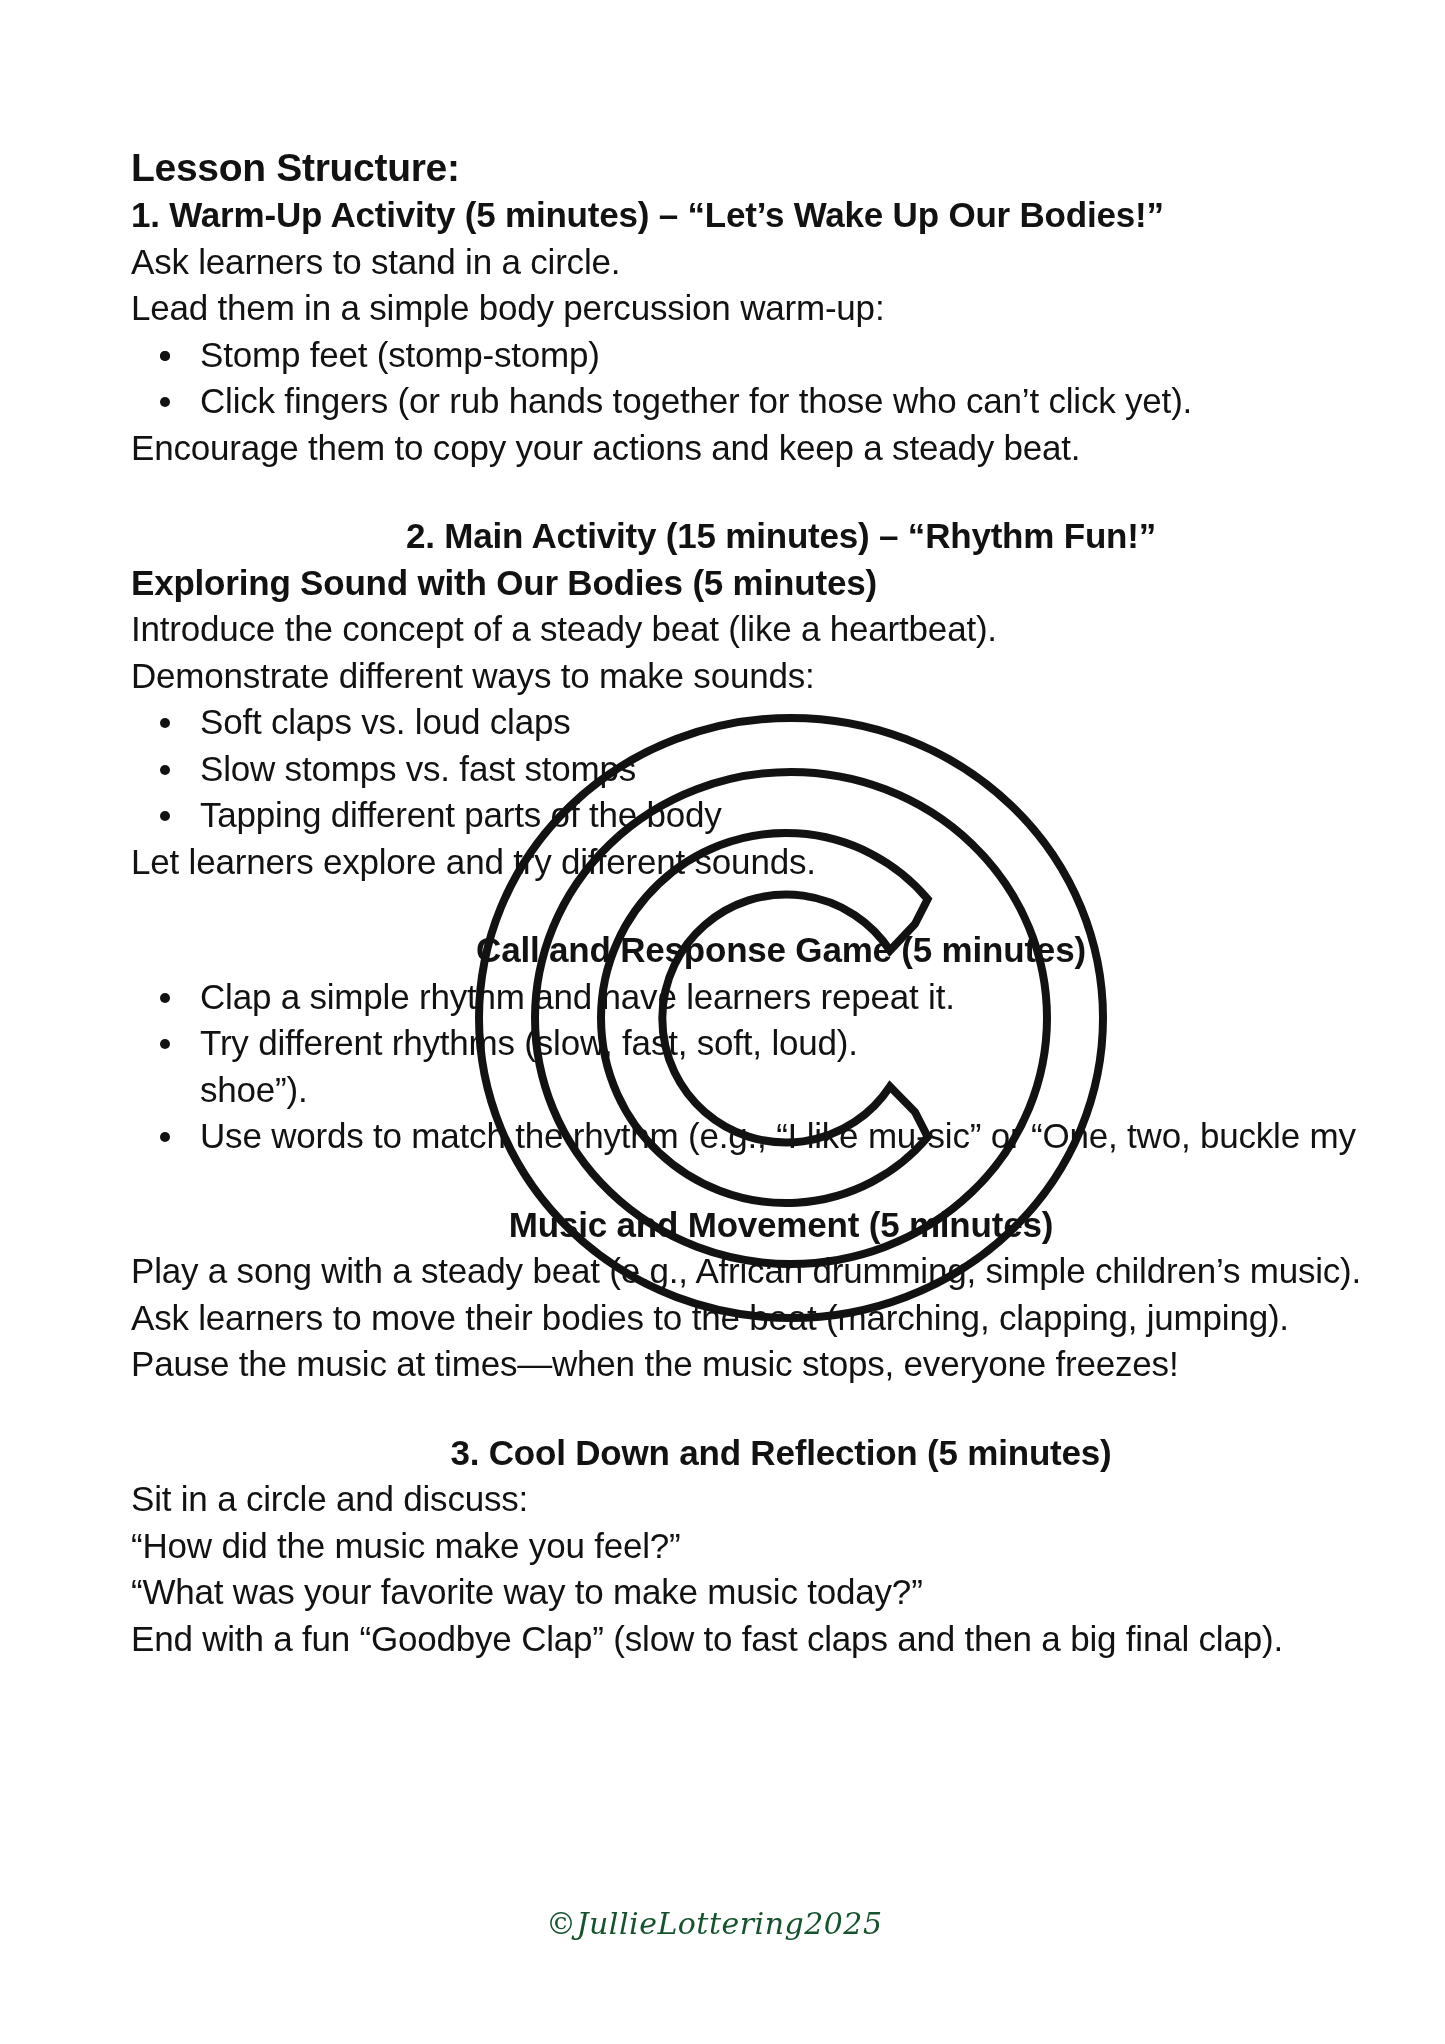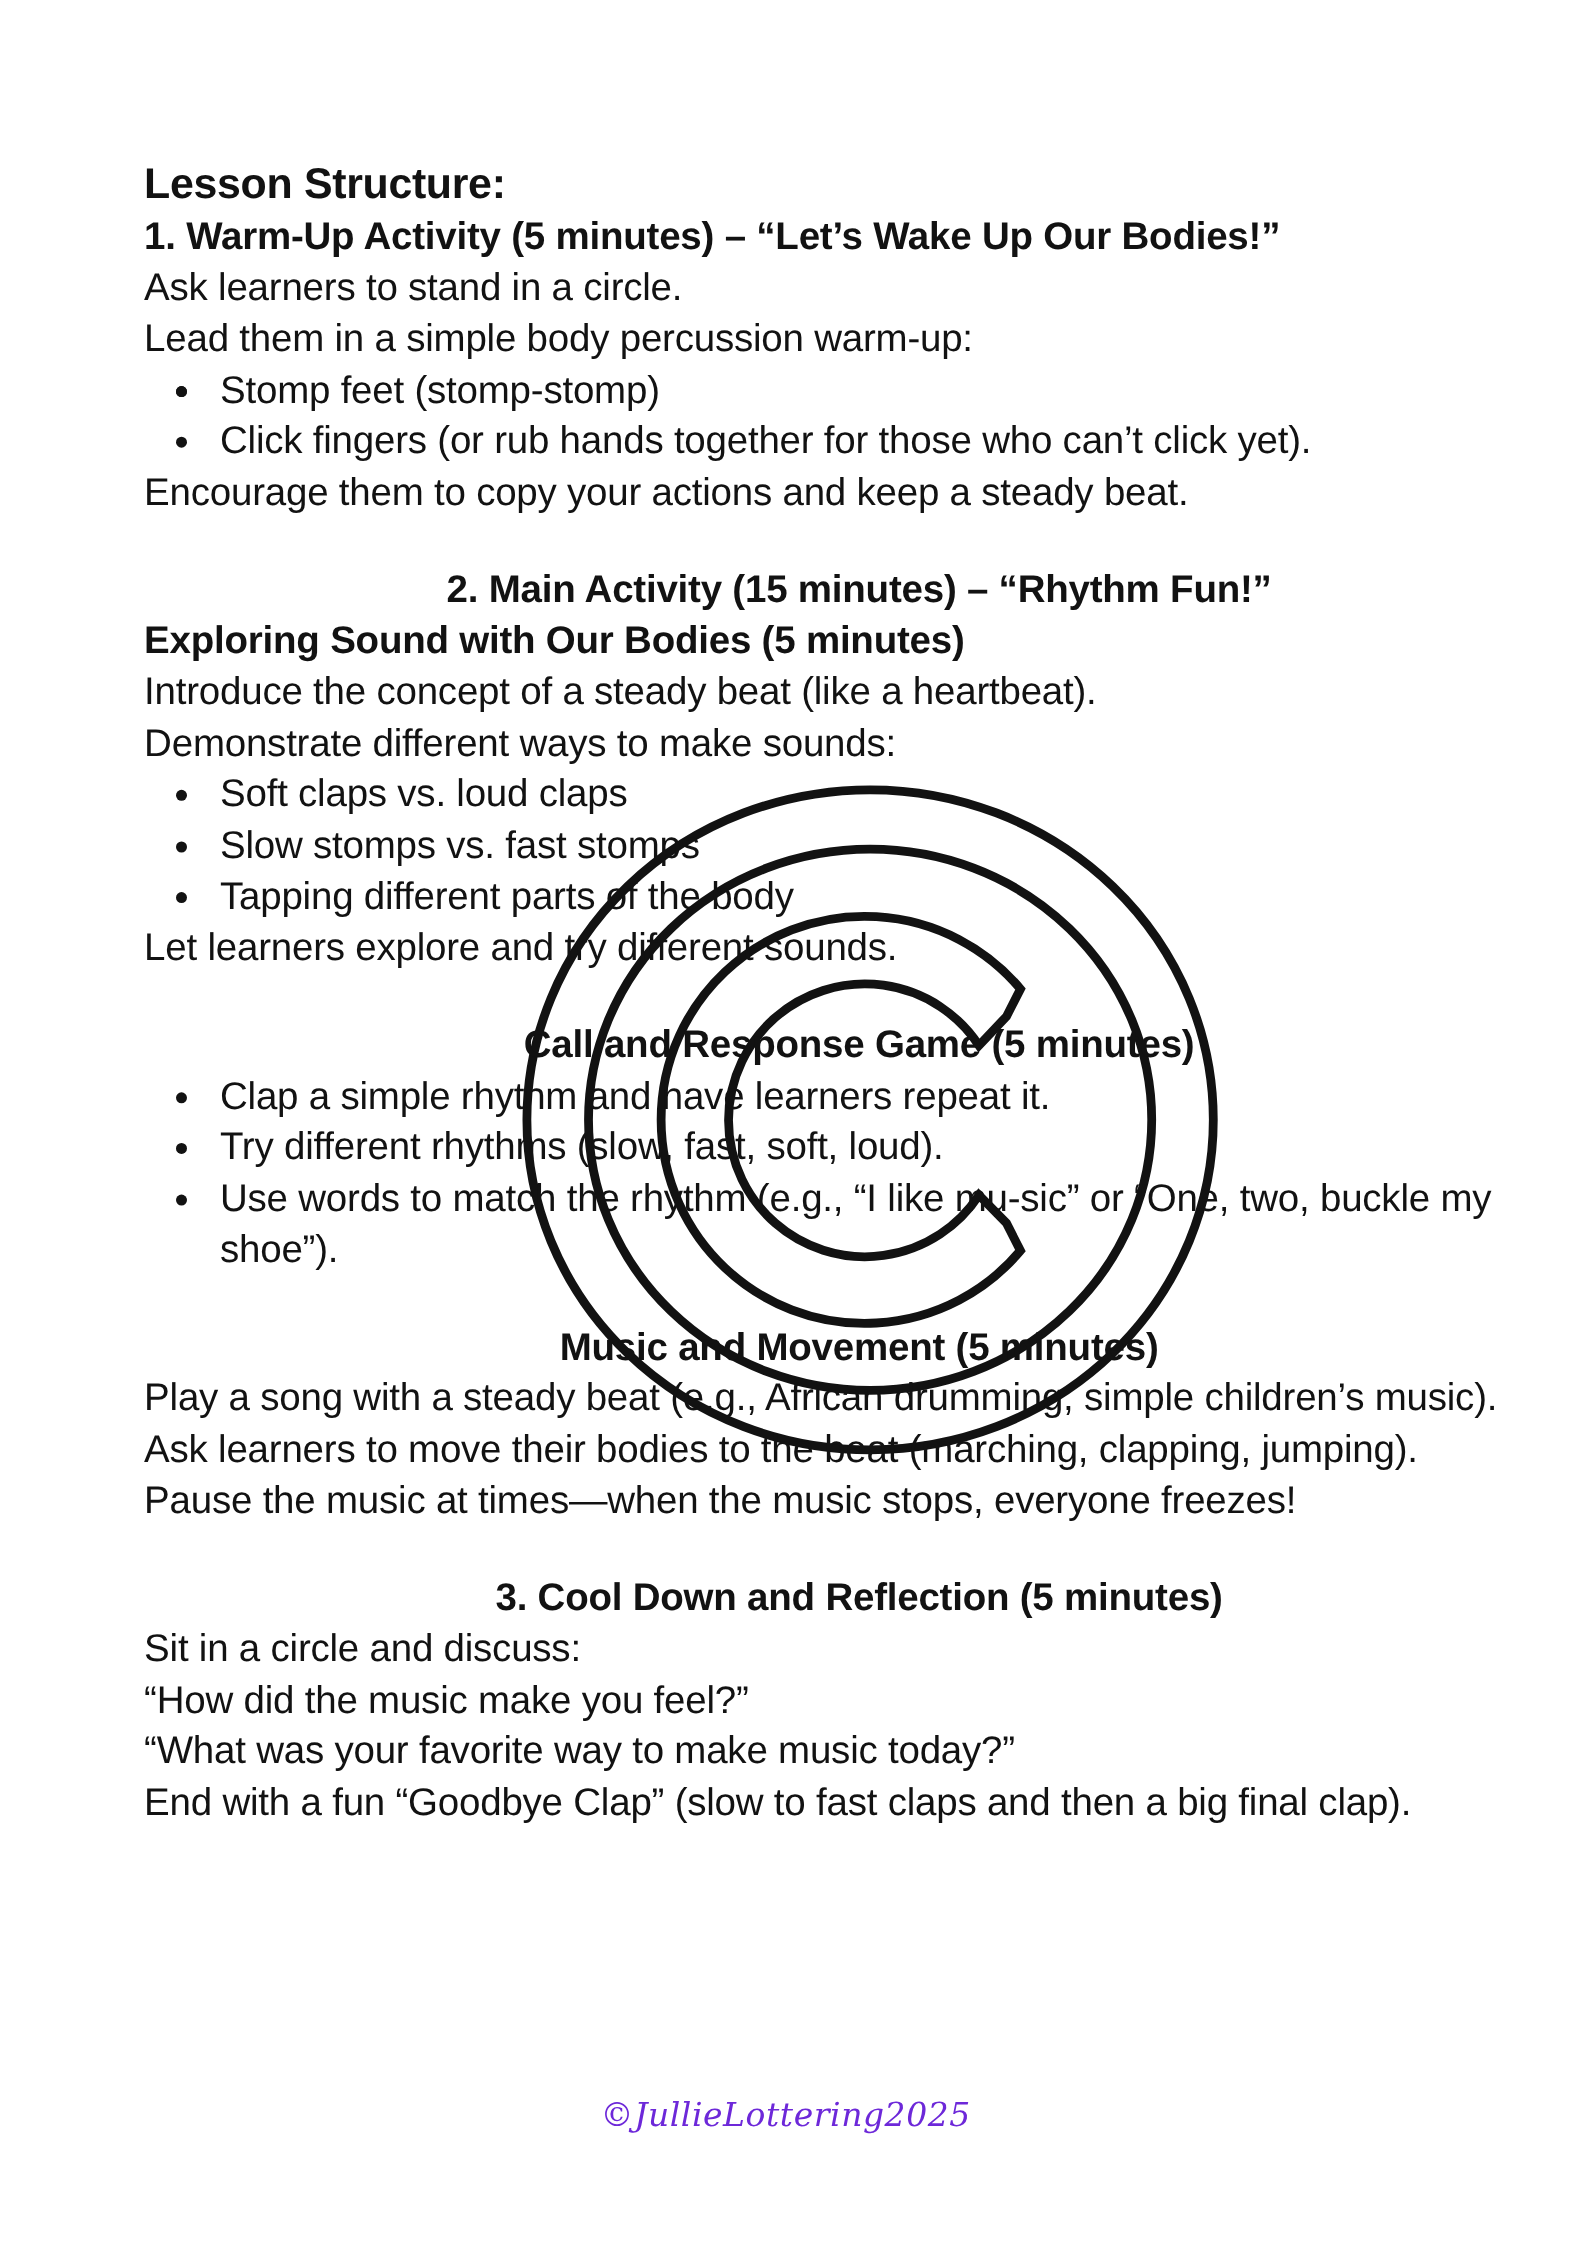--- a/index.html
+++ b/index.html
@@ -33,21 +33,21 @@
     pointer-events:none;
   }
   .watermark ellipse,.watermark path{
     fill:none;stroke:#000000;stroke-width:8;stroke-opacity:0.93;
   }
 
   
   .footer{
     position:absolute;left:505px;top:1906px;
     font-family:"DejaVu Serif", serif;font-style:italic;
-    font-size:30px;color:#6d28d9;letter-spacing:0.5px;white-space:pre;
+    font-size:30px;color:#14532d;letter-spacing:0.5px;white-space:pre;
   }
 </style>
 </head>
 <body>
 
 <div class="page">
 
   <svg class="watermark" viewBox="0 0 1445 2044">
     <ellipse cx="750" cy="1018" rx="312" ry="300"></ellipse>
     <ellipse cx="750" cy="1018" rx="256" ry="246"></ellipse>
@@ -73,22 +73,22 @@
     <div class="line">Introduce the concept of a steady beat (like a heartbeat).</div>
     <div class="line">Demonstrate different ways to make sounds:</div>
     <div class="line bullet"><span class="dot"></span><span class="bt">Soft claps vs. loud claps</span></div>
     <div class="line bullet"><span class="dot"></span><span class="bt">Slow stomps vs. fast stomps</span></div>
     <div class="line bullet"><span class="dot"></span><span class="bt">Tapping different parts of the body</span></div>
     <div class="line">Let learners explore and try different sounds.</div>
 
     <div class="line h2 mt">Call and Response Game (5 minutes)</div>
     <div class="line bullet"><span class="dot"></span><span class="bt">Clap a simple rhythm and have learners repeat it.</span></div>
     <div class="line bullet"><span class="dot"></span><span class="bt">Try different rhythms (slow, fast, soft, loud).</span></div>
+    <div class="line cont">shoe”).</div>
     <div class="line bullet"><span class="dot"></span><span class="bt">Use words to match the rhythm (e.g., “I like mu-sic” or “One, two, buckle my</span></div>
-    <div class="line cont">shoe”).</div>
 
     <div class="line h2 mt">Music and Movement (5 minutes)</div>
     <div class="line">Play a song with a steady beat (e.g., African drumming, simple children’s music).</div>
     <div class="line">Ask learners to move their bodies to the beat (marching, clapping, jumping).</div>
     <div class="line">Pause the music at times—when the music stops, everyone freezes!</div>
 
     <div class="line h2 mt">3. Cool Down and Reflection (5 minutes)</div>
     <div class="line">Sit in a circle and discuss:</div>
     <div class="line">“How did the music make you feel?”</div>
     <div class="line">“What was your favorite way to make music today?”</div>

